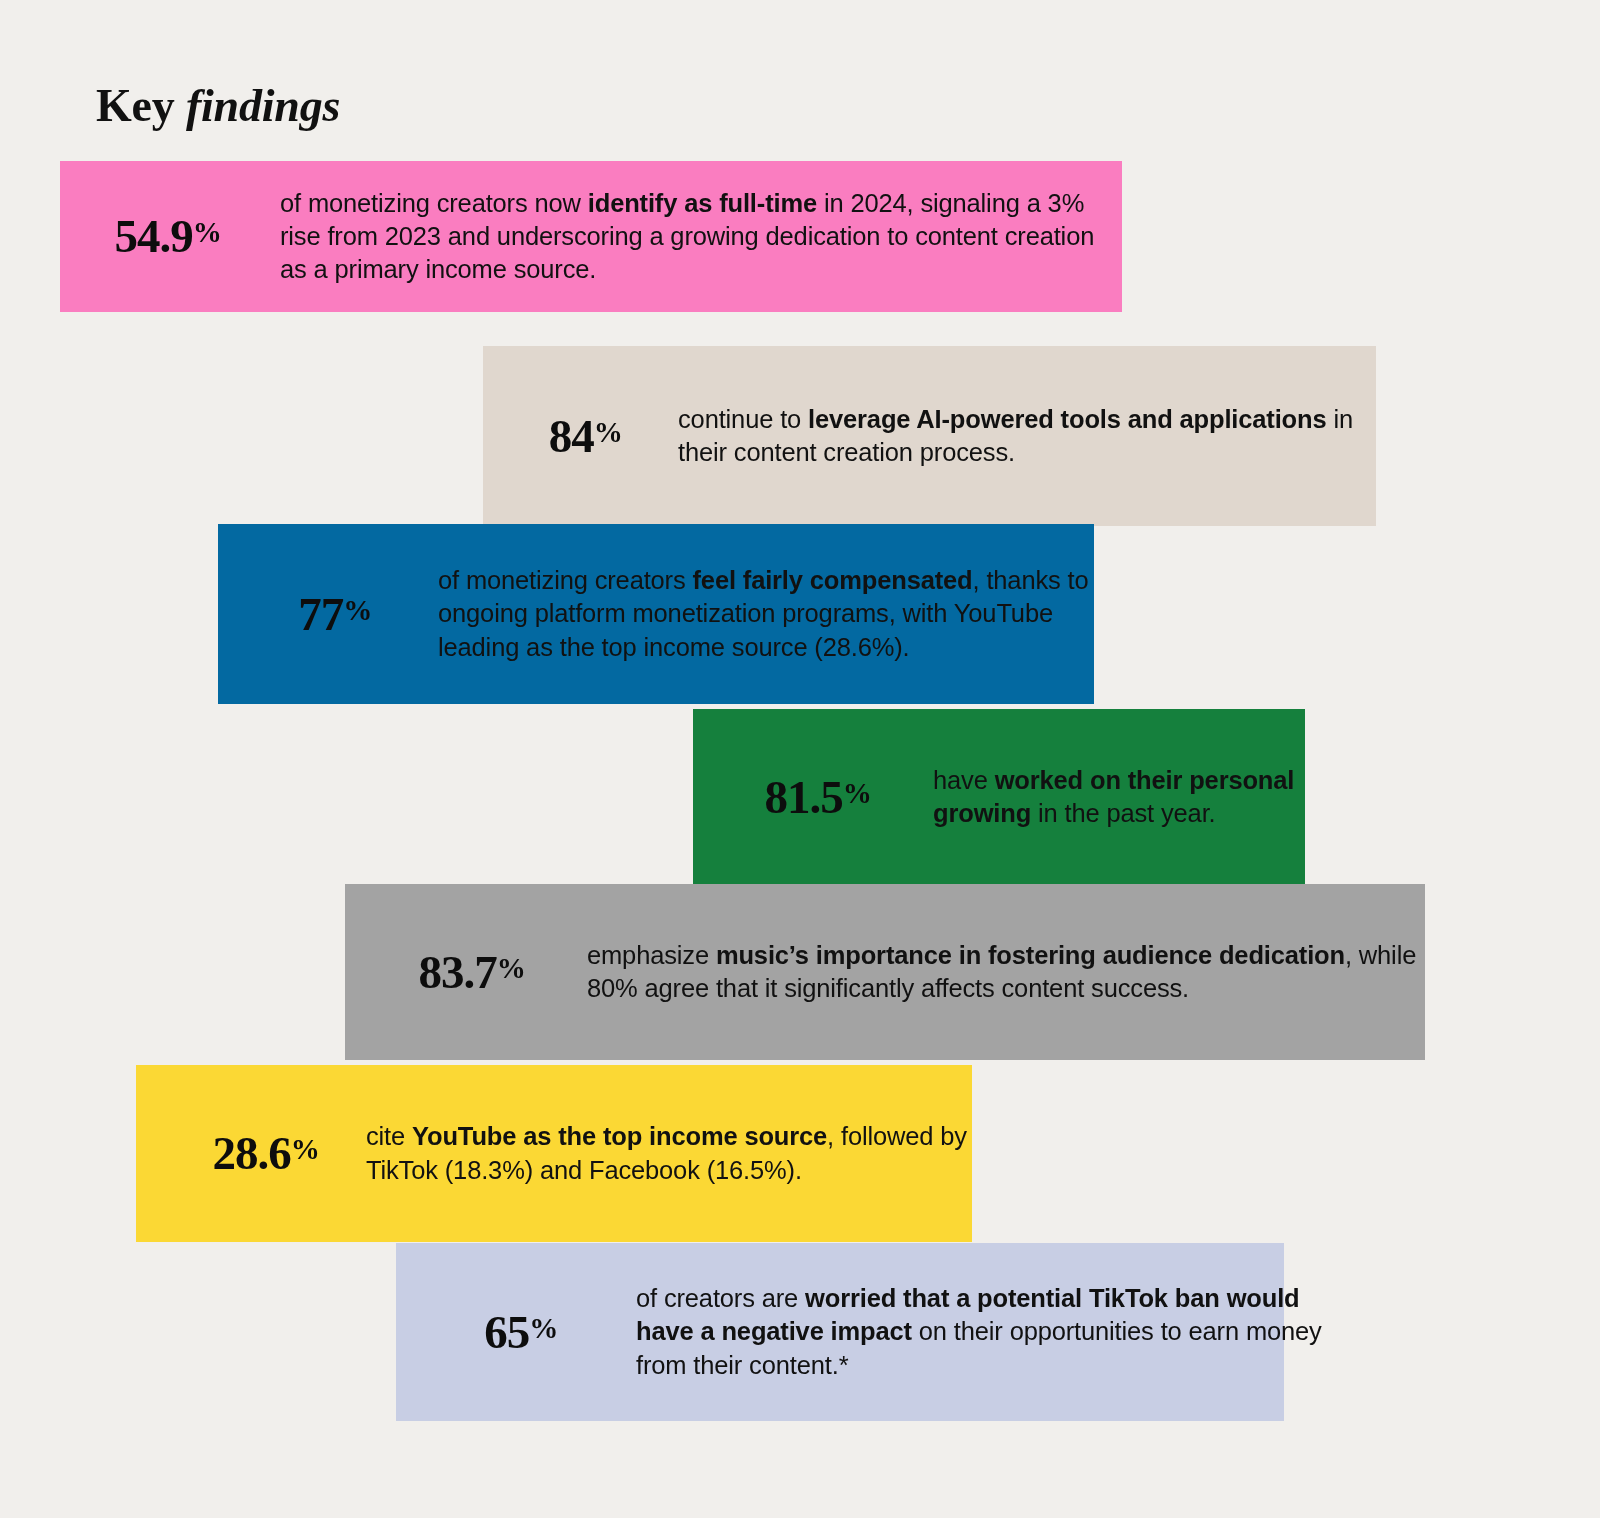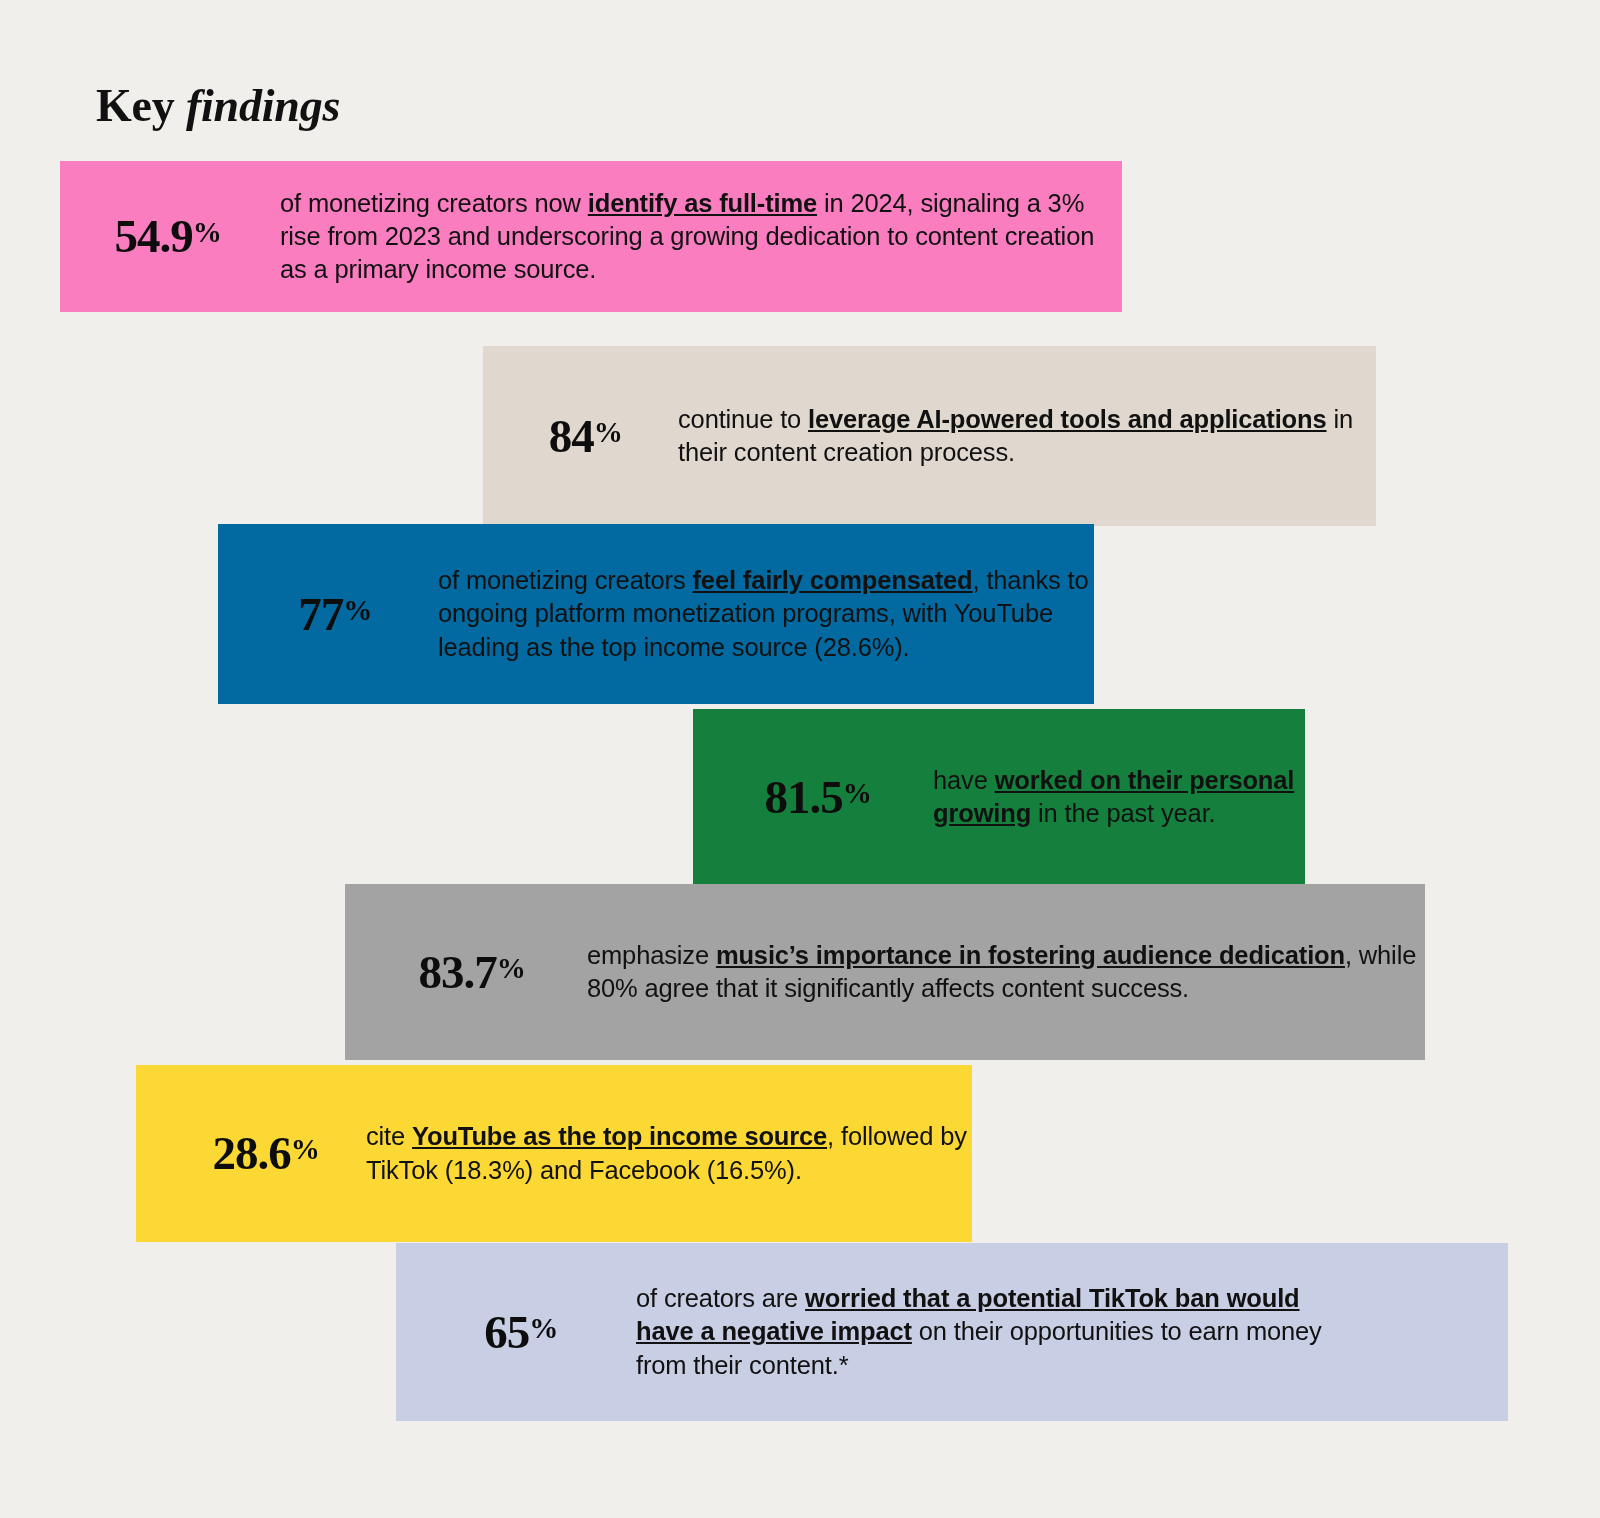--- a/index.html
+++ b/index.html
@@ -62,21 +62,20 @@
     font-family: "Liberation Sans", sans-serif;
     font-size: 25.5px;
     line-height: 1.30;
     color: #111111;
     font-weight: 400;
     flex: none;
     letter-spacing: -0.15px;
   }
   .stat-text b {
     font-weight: 700;
-    text-decoration: underline;
   }
 
   
   #bar-0 { left: 60px;  top: 161px;  width: 1062px; height: 151px; }
   #bar-0 .stat-value { width: 200px; margin-left: 8px; }
   #bar-0 .stat-text  { width: 820px; margin-left: 12px; }
 
   #bar-1 { left: 483px; top: 346px;  width: 893px;  height: 180px; }
   #bar-1 .stat-value { width: 185px; margin-left: 10px; }
   #bar-1 .stat-text  { width: 700px; margin-left: 0px; }
@@ -90,21 +89,21 @@
   #bar-3 .stat-text  { width: 380px; margin-left: 0px; }
 
   #bar-4 { left: 345px; top: 884px;  width: 1080px; height: 176px; }
   #bar-4 .stat-value { width: 230px; margin-left: 12px; }
   #bar-4 .stat-text  { width: 850px; margin-left: 0px; }
 
   #bar-5 { left: 136px; top: 1065px; width: 836px;  height: 177px; }
   #bar-5 .stat-value { width: 200px; margin-left: 30px; }
   #bar-5 .stat-text  { width: 620px; margin-left: 0px; }
 
-  #bar-6 { left: 396px; top: 1243px; width: 1112px;  height: 178px; }
+  #bar-6 { left: 396px; top: 1243px; width: 888px;  height: 178px; }
   #bar-6 .stat-value { width: 230px; margin-left: 10px; }
   #bar-6 .stat-text  { width: 700px; margin-left: 0px; }
 </style>
 </head>
 <body style="background: rgb(241, 239, 236);">
 
 <div id="page" style="background: rgb(241, 239, 236);">
 
   <h1 id="page-title">
     <span>Key </span><span class="kf-italic">findings</span>

